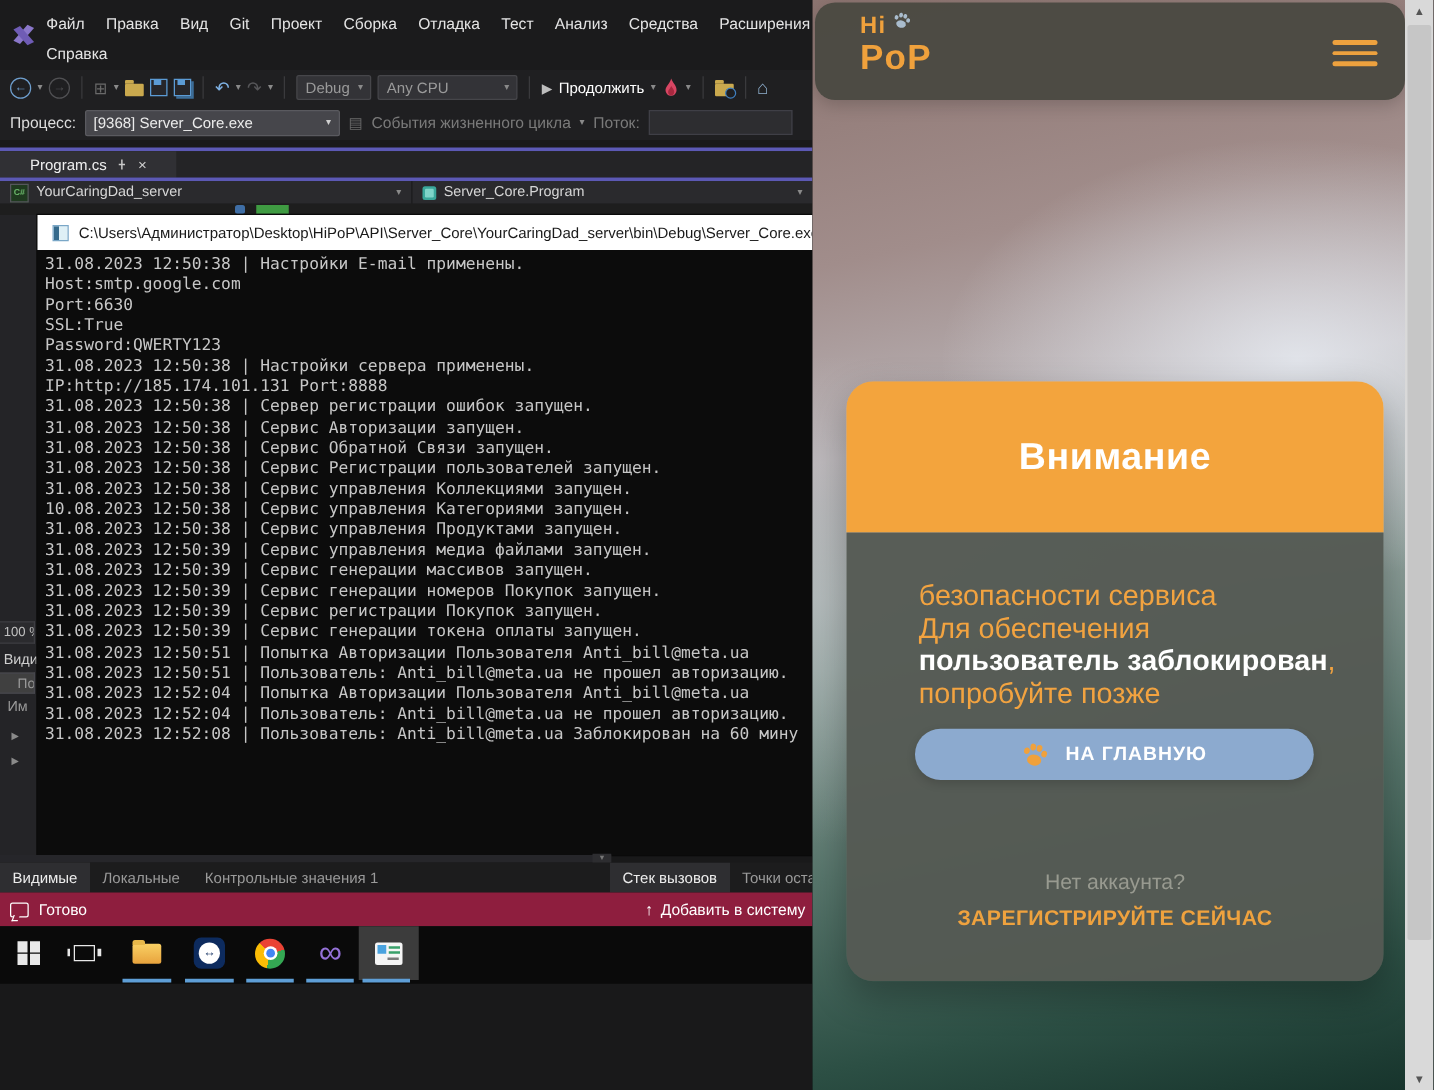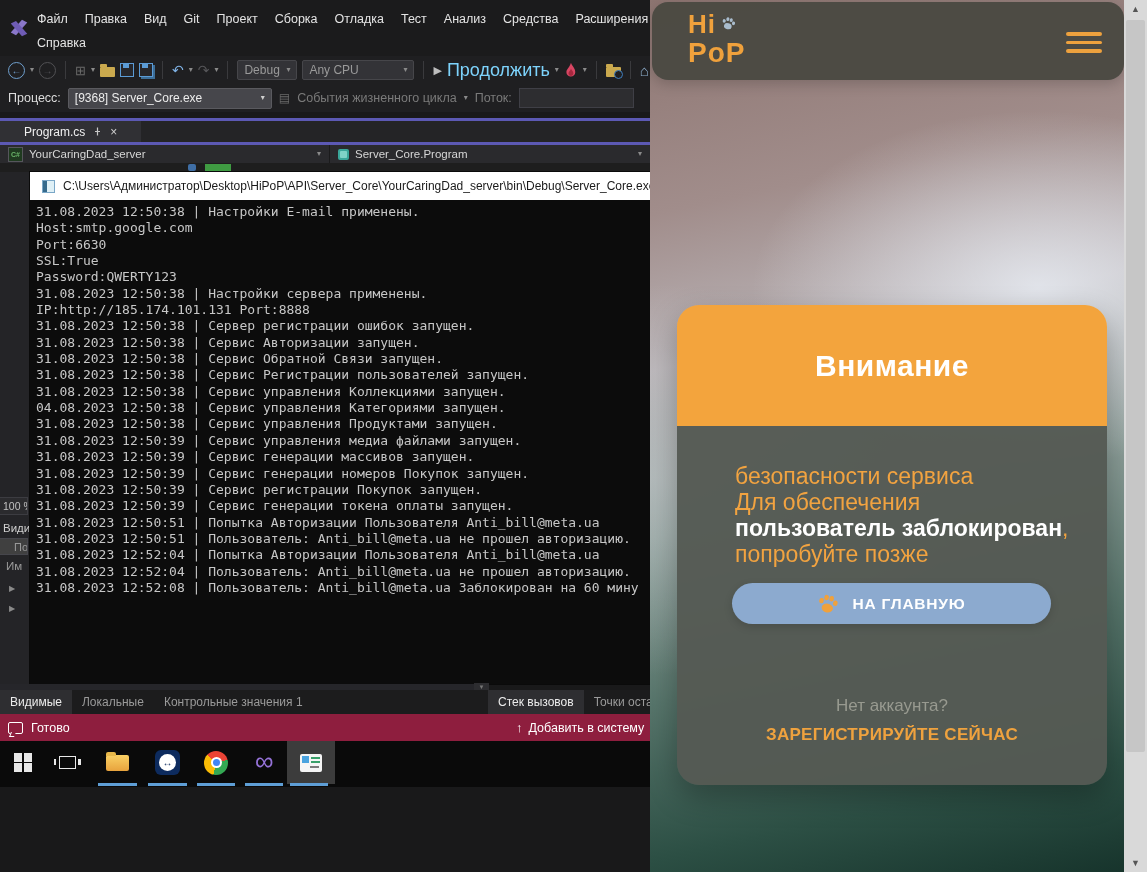--- a/index.html
+++ b/index.html
@@ -24,21 +24,21 @@
   .folder-ico{position:relative;width:15px;height:10px;background:#caa94e;border-radius:1px;margin-top:3px;}
   .folder-ico::before{content:"";position:absolute;left:0;top:-3px;width:7px;height:3px;background:#caa94e;border-radius:1px 1px 0 0;}
   .save-ico{width:12px;height:12px;border:1px solid #5b9bd5;background:#26262a;position:relative;}
   .save-ico::after{content:"";position:absolute;left:2px;top:0;width:6px;height:4px;background:#5b9bd5;}
   .save-all{box-shadow:2px 2px 0 0 #3c6e99;}
   .undo{font-size:14px;color:#7fb2e5;line-height:1;}
   .redo{font-size:14px;color:#565659;line-height:1;}
   .combo{height:20px;background:#333337;border:1px solid #46464a;border-radius:2px;color:#9a9a9a;font-size:12px;display:flex;align-items:center;padding:0 6px;gap:6px;box-sizing:border-box;flex:none;}
   .combo .caret{margin-left:auto;}
   .play{font-size:11px;color:#bdbdbd;}
-  .cont-label{font-size:18px;color:#7dd3fc;}
+  .cont-label{font-size:12px;color:#ffffff;}
   .flame{width:14px;height:17px;}
   .srch-dot{position:absolute;right:-2px;bottom:-2px;width:7px;height:7px;border:1.5px solid #3f7fbf;border-radius:50%;background:#1f1f21;}
   .house{font-size:15px;color:#8fb0cf;line-height:1;}
   .tb2-label{font-size:12.5px;color:#dcdcdc;flex:none;}
   .tb2-dim{font-size:12.5px;color:#7a7a7a;flex:none;}
   .proc-combo{width:204px;height:21px;background:#46464b;border:1px solid #5a5a5f;border-radius:2px;color:#ececec;font-size:12px;display:flex;align-items:center;padding:0 6px;box-sizing:border-box;flex:none;}
   .proc-combo .caret{margin-left:auto;color:#cfcfcf;}
   .lifecycle-ico{font-size:12px;color:#6a6a6a;}
   .thread-box{width:115px;height:20px;background:#2d2d30;border:1px solid #3f3f46;box-sizing:border-box;flex:none;}
   .pline{position:absolute;left:0;width:650px;height:3px;background:#5c59b4;}
@@ -113,21 +113,21 @@
     background:
       radial-gradient(ellipse 420px 260px at 78% 33%, rgba(236,241,248,.78), rgba(236,241,248,0) 68%),
       radial-gradient(ellipse 460px 280px at 0% 55%, rgba(205,210,214,.45), rgba(205,210,214,0) 70%),
       linear-gradient(168deg,#8d7571 0%,#a18d8b 22%,#b9b3b6 38%,#8fa09b 55%,#57756b 72%,#2c4f44 88%,#16332b 100%);}
   .pscroll{position:absolute;right:0;top:0;width:23px;height:872px;background:#d9d9d9;}
   .pscroll .thumb{position:absolute;left:2px;top:20px;width:19px;height:732px;background:#c6c6c6;border-radius:2px;}
   .sb-arrow{position:absolute;left:0;width:23px;text-align:center;color:#555;font-size:9px;}
   .sb-up{top:4px;} .sb-down{bottom:4px;}
   .appheader{position:absolute;left:2px;top:2px;width:472px;height:78px;background:rgba(74,73,66,.96);border-radius:16px;box-shadow:0 4px 14px rgba(0,0,0,.18);}
   .logo{position:absolute;left:36px;top:9px;color:#f0a13c;font-weight:bold;line-height:1;}
-  .logo .l1{font-size:26px;display:flex;align-items:center;gap:5px;letter-spacing:1px;}
+  .logo .l1{font-size:19px;display:flex;align-items:flex-start;gap:5px;letter-spacing:1px;}
   .logo .l2{font-size:28px;margin-top:2px;letter-spacing:1px;}
   .logo-paw{color:#a9bccd;transform:rotate(14deg);margin-top:-2px;}
   .paw{display:block;fill:currentColor;}
   .hamburger{position:absolute;right:22px;top:30px;width:36px;display:flex;flex-direction:column;gap:5px;cursor:pointer;}
   .hamburger i{display:block;height:3.5px;border-radius:2px;background:#eda13e;}
   .card{position:absolute;left:27px;top:283px;width:430px;height:480px;border-radius:22px;overflow:hidden;box-shadow:0 12px 30px rgba(0,0,0,.28);margin-top:22px;}
   .card-head{height:121px;background:#f3a43d;display:flex;align-items:center;justify-content:center;}
   .card-title{color:#fff;font-size:30px;font-weight:bold;letter-spacing:.5px;}
   .card-body{position:relative;height:359px;background:rgba(85,90,84,.97);}
   .msg{position:absolute;left:58px;top:37px;font-size:23px;line-height:26px;font-weight:bold;}
@@ -281,21 +281,21 @@
           <div class="console-line">Port:6630</div>
           <div class="console-line">SSL:True</div>
           <div class="console-line">Password:QWERTY123</div>
           <div class="console-line">31.08.2023 12:50:38 | Настройки сервера применены.</div>
           <div class="console-line">IP:http://185.174.101.131 Port:8888</div>
           <div class="console-line">31.08.2023 12:50:38 | Сервер регистрации ошибок запущен.</div>
           <div class="console-line">31.08.2023 12:50:38 | Сервис Авторизации запущен.</div>
           <div class="console-line">31.08.2023 12:50:38 | Сервис Обратной Связи запущен.</div>
           <div class="console-line">31.08.2023 12:50:38 | Сервис Регистрации пользователей запущен.</div>
           <div class="console-line">31.08.2023 12:50:38 | Сервис управления Коллекциями запущен.</div>
-          <div class="console-line">04.08.2023 12:50:38 | Сервис управления Категориями запущен.</div>
+          <div class="console-line">10.08.2023 12:50:38 | Сервис управления Категориями запущен.</div>
           <div class="console-line">31.08.2023 12:50:38 | Сервис управления Продуктами запущен.</div>
           <div class="console-line">31.08.2023 12:50:39 | Сервис управления медиа файлами запущен.</div>
           <div class="console-line">31.08.2023 12:50:39 | Сервис генерации массивов запущен.</div>
           <div class="console-line">31.08.2023 12:50:39 | Сервис генерации номеров Покупок запущен.</div>
           <div class="console-line">31.08.2023 12:50:39 | Сервис регистрации Покупок запущен.</div>
           <div class="console-line">31.08.2023 12:50:39 | Сервис генерации токена оплаты запущен.</div>
           <div class="console-line">31.08.2023 12:50:51 | Попытка Авторизации Пользователя Anti_bill@meta.ua</div>
           <div class="console-line">31.08.2023 12:50:51 | Пользователь: Anti_bill@meta.ua не прошел авторизацию.</div>
           <div class="console-line">31.08.2023 12:52:04 | Попытка Авторизации Пользователя Anti_bill@meta.ua</div>
           <div class="console-line">31.08.2023 12:52:04 | Пользователь: Anti_bill@meta.ua не прошел авторизацию.</div>

